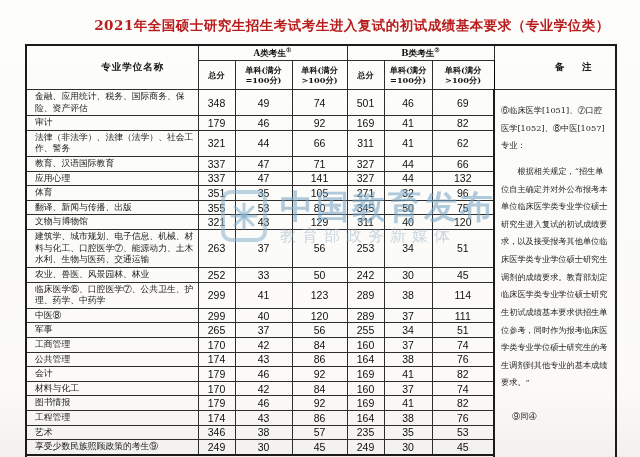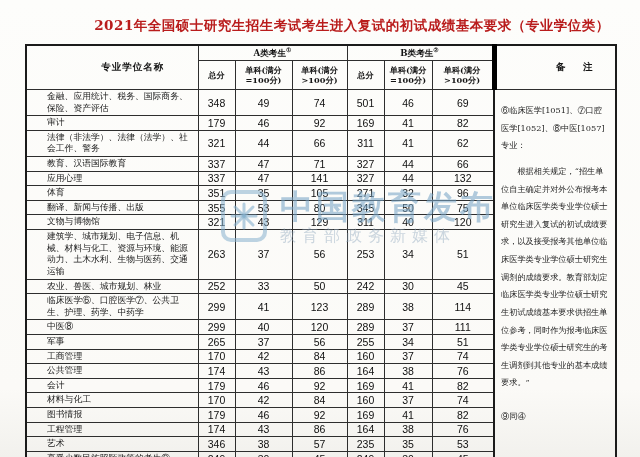--- a/index.html
+++ b/index.html
@@ -18,35 +18,35 @@
     position:absolute;left:25px;top:44px;width:590px;
     border-collapse:collapse;table-layout:fixed;
     border:2px solid #1b1b1b;
     background:transparent;
   }
   th,td{border:1px solid #2e2e2e;overflow:hidden;}
   thead th{font-weight:bold;color:#151515;background:transparent;padding-left:42px;}
   .group-h{font-size:8.6px;padding:1px 0;height:12px;line-height:1.1;}
   .group-h sup{font-size:6px;}
   .name-h{font-size:9.5px;letter-spacing:1px;}
-  .remarks-h{font-size:9.5px;letter-spacing:4px;border-left:5px solid #000000;}
+  .remarks-h{font-size:9.5px;letter-spacing:4px;border-left:1px solid #000000;}
   .sub-h{font-size:8.2px;font-weight:bold;white-space:pre-line;line-height:1.25;padding:1px 0;height:26px;}
   td.name-cell{
-    font-size:8.8px;line-height:1.32;text-align:left;padding:1px 3px 1px 20px;color:#202020;
+    font-size:8.8px;line-height:1.32;text-align:left;padding:1px 3px 1px 8px;color:#202020;
   }
   td.num-cell{
     font-family:"Liberation Sans","DejaVu Sans",sans-serif;
     font-size:10.5px;text-align:center;padding:0;line-height:1.15;color:#0f0f0f;
   }
   td.remarks-cell{
     vertical-align:top;text-align:left;border-left:2px solid #1b1b1b;
     font-size:8.2px;color:#252525;padding:12px 5px 4px 6px;line-height:2.15;
   }
   .rem-p2{text-indent:2em;margin-top:8px;}
-  .rem-p3{margin-top:16px;}
+  .rem-p3{margin-top:16px;margin-left:11px;}
   td.footer-note{
     font-size:9.2px;text-align:left;padding:3px 2px 3px 3px;border-top:2px solid #1b1b1b;
     letter-spacing:.2px;
   }
   .watermark{
     position:absolute;left:221px;top:190px;display:flex;align-items:flex-start;gap:13px;
     pointer-events:none;z-index:5;
   }
   .wm-logo{
     width:46px;height:52px;border:4px solid rgba(134,176,205,.55);border-radius:10px;
@@ -172,30 +172,30 @@
         <tr>
           <td class="name-cell">文物与博物馆</td>
           <td class="num-cell">321</td>
           <td class="num-cell">43</td>
           <td class="num-cell">129</td>
           <td class="num-cell">311</td>
           <td class="num-cell">40</td>
           <td class="num-cell">120</td>
         </tr>
         <tr>
-          <td class="name-cell">建筑学、城市规划、电子信息、机械、材料与化工、资源与环境、能源动力、土木水利、生物与医药、交通运输</td>
+          <td class="name-cell">建筑学、城市规划、电子信息、机械、材料与化工、口腔医学⑦、能源动力、土木水利、生物与医药、交通运输</td>
           <td class="num-cell">263</td>
           <td class="num-cell">37</td>
           <td class="num-cell">56</td>
           <td class="num-cell">253</td>
           <td class="num-cell">34</td>
           <td class="num-cell">51</td>
         </tr>
         <tr>
-          <td class="name-cell">农业、兽医、城市规划、林业</td>
+          <td class="name-cell">农业、兽医、风景园林、林业</td>
           <td class="num-cell">252</td>
           <td class="num-cell">33</td>
           <td class="num-cell">50</td>
           <td class="num-cell">242</td>
           <td class="num-cell">30</td>
           <td class="num-cell">45</td>
         </tr>
         <tr>
           <td class="name-cell">临床医学⑥、口腔医学⑦、公共卫生、护理、药学、中药学</td>
           <td class="num-cell">299</td>

